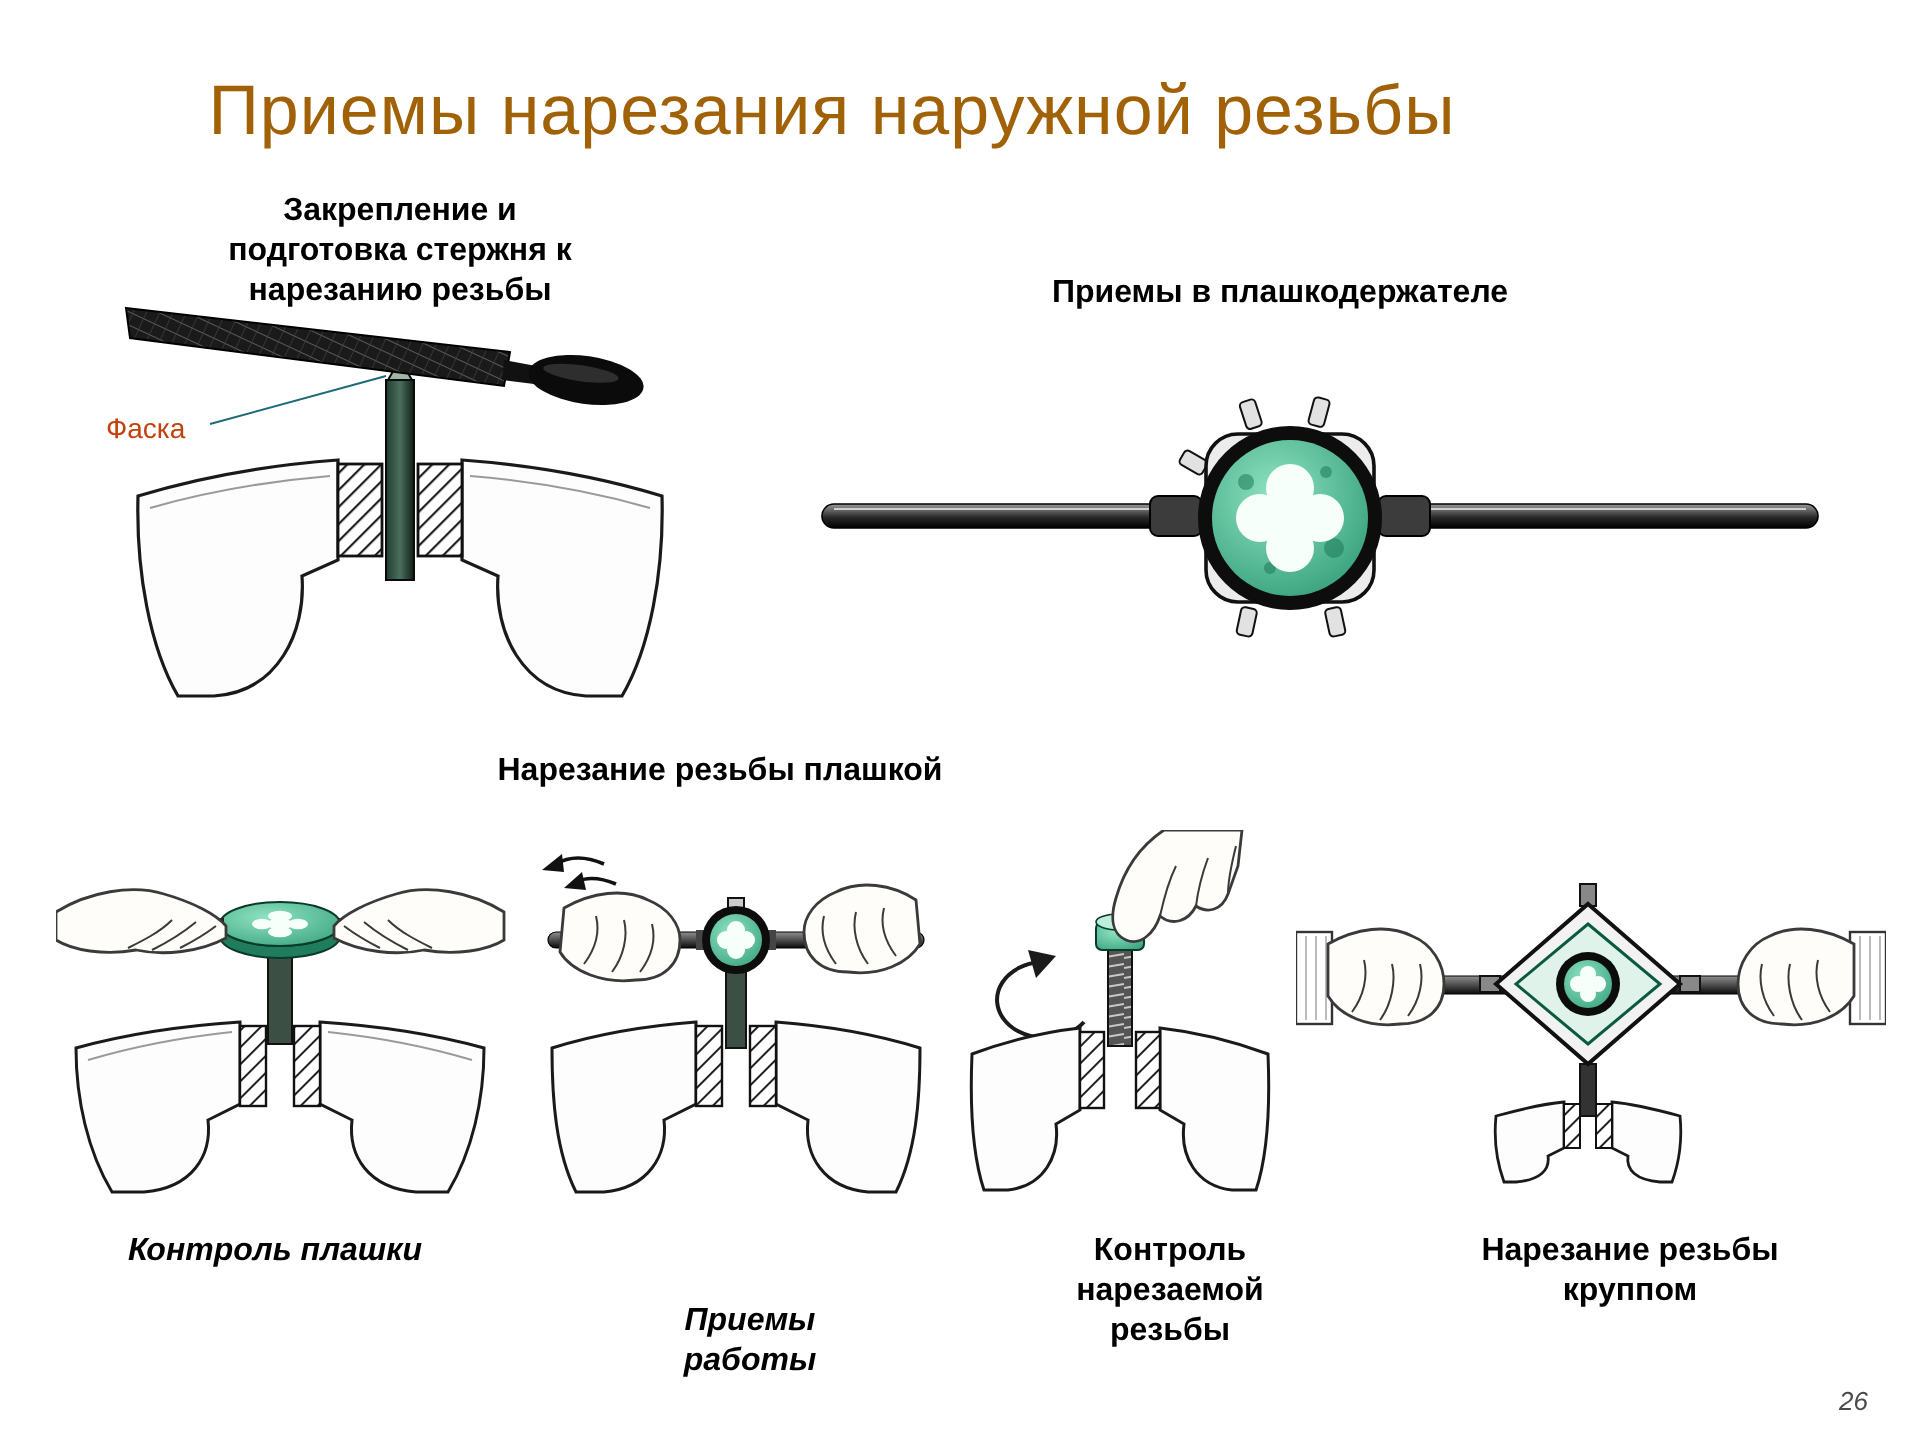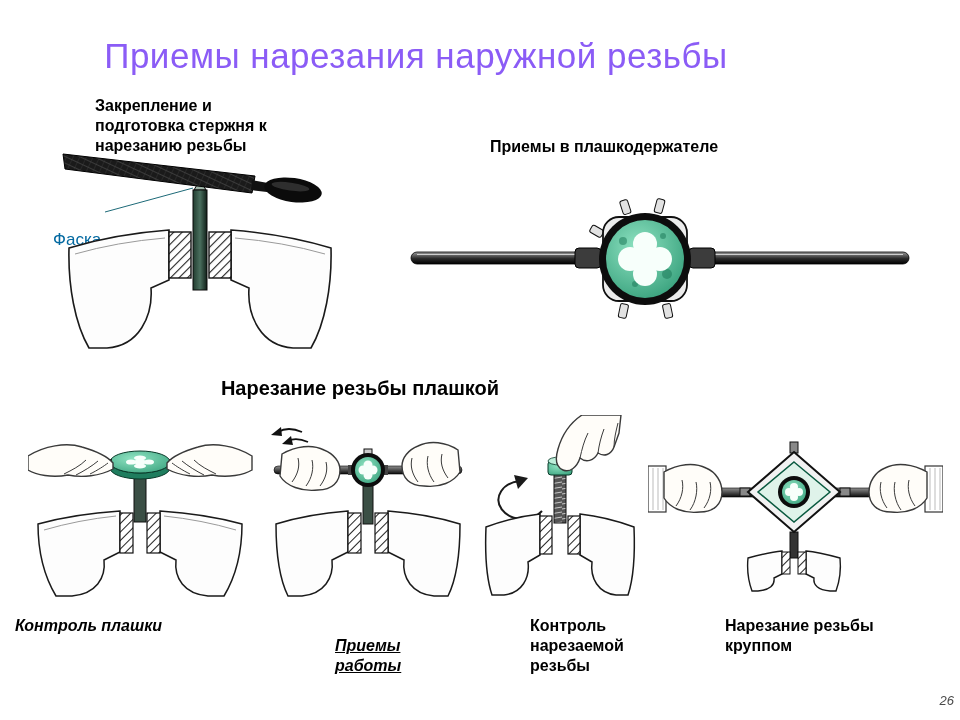--- a/index.html
+++ b/index.html
@@ -3,29 +3,29 @@
 <meta charset="utf-8">
 <style>
   html,body{margin:0;padding:0;}
   body{
     width:960px;height:720px;position:relative;background:#ffffff;overflow:hidden;
     font-family:"Liberation Sans", sans-serif;
   }
   .abs{position:absolute;}
   .slide-title{
     left:0;top:36px;width:832px;text-align:center;
-    font-size:35px;letter-spacing:.5px;color:#8b5cf6;
+    font-size:35px;letter-spacing:.5px;color:#a16207;
   }
   .caption{
-    font-weight:bold;font-size:16px;line-height:20px;color:#000;text-align:left;
+    font-weight:bold;font-size:16px;line-height:20px;color:#000;text-align:center;
   }
   .caption.italic{font-style:italic;}
-  .mid-caption{font-weight:bold;font-size:20px;color:#000;text-align:center;}
-  .chamfer-label{font-size:17px;color:#0369a1;margin-top:24px;}
-  .page-number{right:6px;bottom:12px;font-size:13px;font-style:italic;color:#4a4a4a;}
+  .mid-caption{font-weight:bold;font-size:16px;color:#000;text-align:center;}
+  .chamfer-label{font-size:14px;color:#c2410c;}
+  .page-number{right:26px;bottom:12px;font-size:13px;font-style:italic;color:#4a4a4a;}
   svg{display:block;}
 </style>
 </head>
 <body>
 
 <div class="abs slide-title">Приемы нарезания наружной резьбы</div>
 
 <div class="abs caption" style="left:95px;top:96px;width:210px;">Закрепление и подготовка стержня к нарезанию резьбы</div>
 
 <div class="abs caption" style="left:490px;top:137px;width:300px;">Приемы в плашкодержателе</div>
@@ -308,17 +308,17 @@
     <rect x="277" y="38" width="18" height="46" fill="#fff" stroke="#333" stroke-width="1.2"></rect>
     <path d="M282,40 L282,82 M287,40 L287,82 M292,40 L292,82" stroke="#bbb" fill="none"></path>
   </g>
   <g fill="#fffdf9" stroke="#3a3a3a" stroke-width="1.4">
     <path d="M279,44 C265,36 249,34 237,40 C227,44 221,54 221,64 C221,76 229,84 243,84 C259,86 273,80 279,70 Z"></path>
     <path d="M267,78 C261,70 259,60 261,52 M253,82 C247,74 245,62 247,54 M239,80 C233,72 231,62 233,54" fill="none" stroke-width="1"></path>
   </g>
 </svg>
 
 <div class="abs caption italic" style="left:15px;top:616px;width:245px;">Контроль плашки</div>
-<div class="abs caption italic" style="left:335px;top:636px;width:80px;text-decoration:underline;">Приемы работы</div>
+<div class="abs caption italic" style="left:335px;top:651px;width:80px;">Приемы работы</div>
 <div class="abs caption" style="left:530px;top:616px;width:110px;">Контроль нарезаемой резьбы</div>
 <div class="abs caption" style="left:725px;top:616px;width:180px;">Нарезание резьбы круппом</div>
 
 <div class="abs page-number">26</div>
 
 </body></html>

